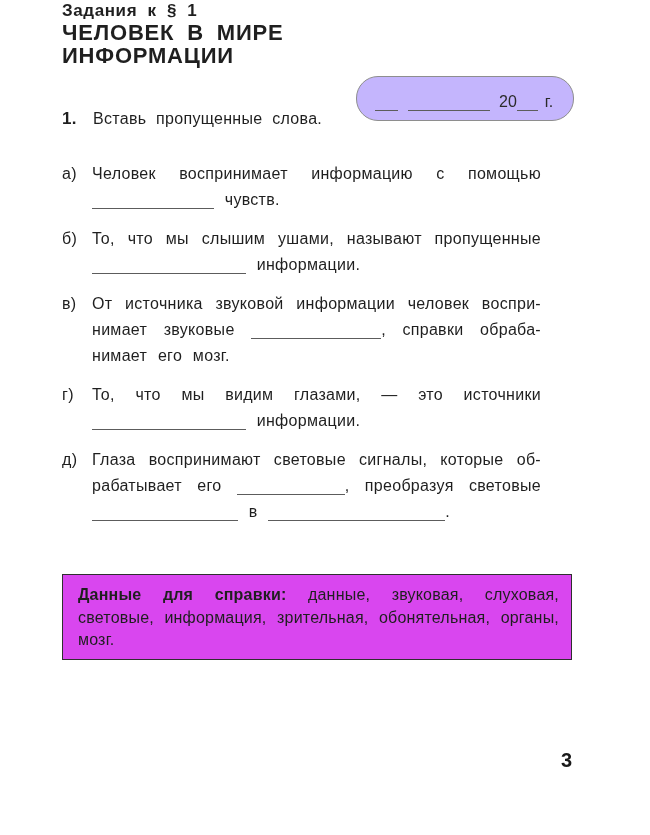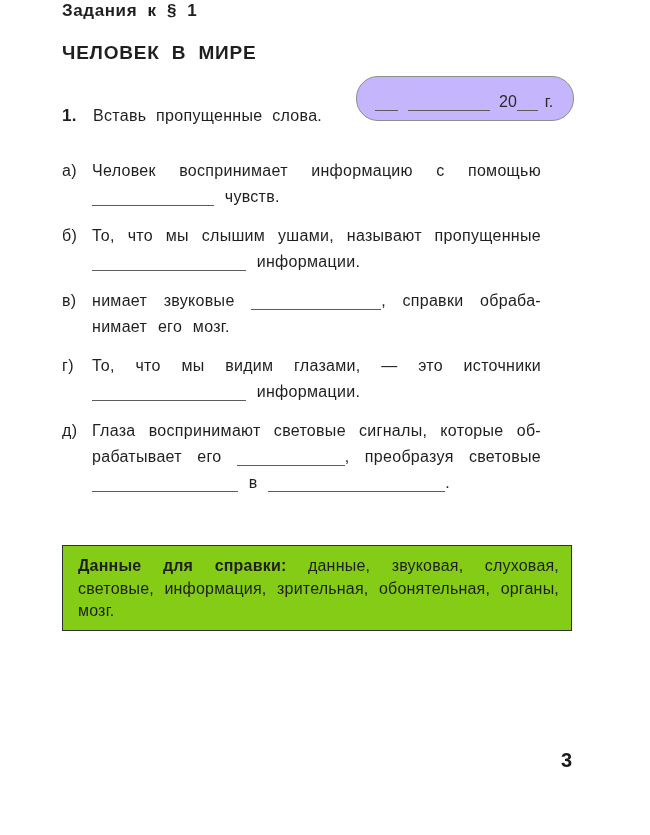--- a/index.html
+++ b/index.html
@@ -6,21 +6,21 @@
   html,body { background:#ffffff; }
   .page {
     position:relative; width:650px; height:835px; background:#ffffff;
     font-family:"Liberation Sans","DejaVu Sans",sans-serif; color:#1f1f1f;
     overflow:hidden;
   }
   .content { position:absolute; left:62px; top:0; width:510px; }
 
   .section-title { font-size:17px; font-weight:700;
     letter-spacing:0.6px; word-spacing:5px; line-height:21px; }
-  .chapter-title { margin-top:20px; font-size:19px; font-weight:700;
+  .chapter-title { margin-top:0; font-size:22px; font-weight:700;
     letter-spacing:0.8px; word-spacing:6px; line-height:23px; }
 
   .date-box { position:absolute; left:356px; top:76px; width:218px; height:45px;
     border:1.5px solid #8e8e8e; border-radius:22px; background:#c4b5fd; }
   .date-line { position:absolute; left:18px; bottom:9px; font-size:16px;
     color:#2a2a2a; white-space:nowrap; }
 
   .blank { display:inline-block; height:12px;
     border-bottom:1.7px solid #5c5c5c; vertical-align:-4px; }
 
@@ -31,41 +31,42 @@
   .items { margin-top:30px; }
   .item { display:flex; margin-bottom:13px; }
   .item-letter { flex:0 0 30px; font-size:16px; line-height:26px; letter-spacing:0.3px; }
   .item-lines { width:449px; font-size:16px; line-height:26px; letter-spacing:0.3px; }
   .line { min-height:26px; }
   .jl { text-align:justify; text-align-last:justify; }
   .ll { word-spacing:6px; }
 
   .ref-box { margin-top:49px; width:510px; border:1.6px solid #2f2f2f;
     padding:9px 12px 7px 15px; font-size:16px; line-height:22.5px;
-    letter-spacing:0.2px; background:#84cc16; }
+    letter-spacing:0.2px; background:#d946ef; }
   .ref-box .line { min-height:22.5px; }
   .ref-label { font-weight:700; }
 
   .page-num { position:absolute; right:78px; top:749px;
     font-size:20px; font-weight:700; color:#1a1a1a; }
 </style>
 </head>
 <body>
 
 <div class="page">
 
   <div class="date-box">
     <div class="date-line"><span class="blank" style="width:23px"></span><span class="blank" style="width:82px; margin-left:10px"></span><span style="margin-left:9px">20</span><span class="blank" style="width:21px"></span><span style="margin-left:7px">г.</span></div>
   </div>
 
   <div class="content">
 
     <div class="section-title">Задания к § 1</div>
     <div class="chapter-title">
       <div>ЧЕЛОВЕК В МИРЕ</div>
+      <div>ИНФОРМАЦИИ</div>
     </div>
 
     <div class="task-head">
       <span class="task-num">1.</span><span>Вставь пропущенные слова.</span>
     </div>
 
     <div class="items">
 
       <div class="item">
         <div class="item-letter">а)</div>
@@ -79,20 +80,21 @@
         <div class="item-letter">б)</div>
         <div class="item-lines">
           <div class="line jl"><span>То, что мы слышим ушами, называют пропущенные</span></div>
           <div class="line ll"><span class="blank" style="width:154px"></span> <span>информации.</span></div>
         </div>
       </div>
 
       <div class="item">
         <div class="item-letter">в)</div>
         <div class="item-lines">
+          <div class="line jl"><span>От источника звуковой информации человек воспри-</span></div>
           <div class="line jl"><span>нимает звуковые</span> <span class="blank" style="width:130px"></span><span>, справки обраба-</span></div>
           <div class="line ll"><span>нимает его мозг.</span></div>
         </div>
       </div>
 
       <div class="item">
         <div class="item-letter">г)</div>
         <div class="item-lines">
           <div class="line jl"><span>То, что мы видим глазами, — это источники</span></div>
           <div class="line ll"><span class="blank" style="width:154px"></span> <span>информации.</span></div>

